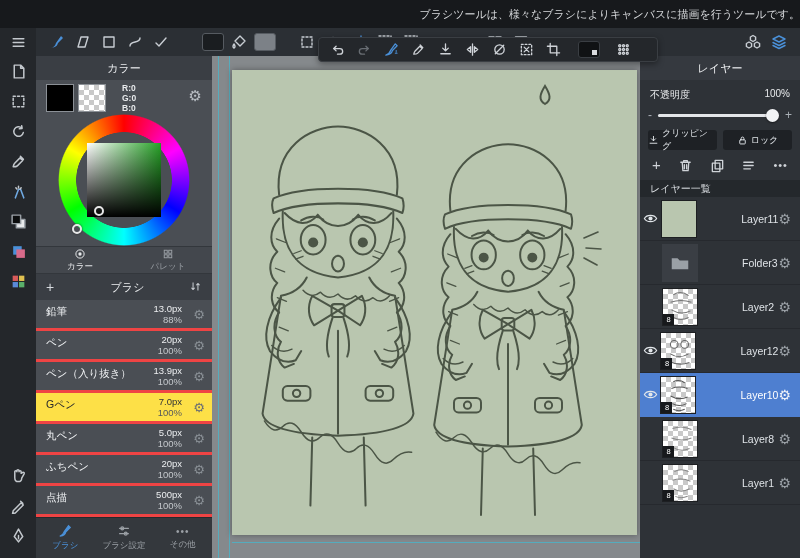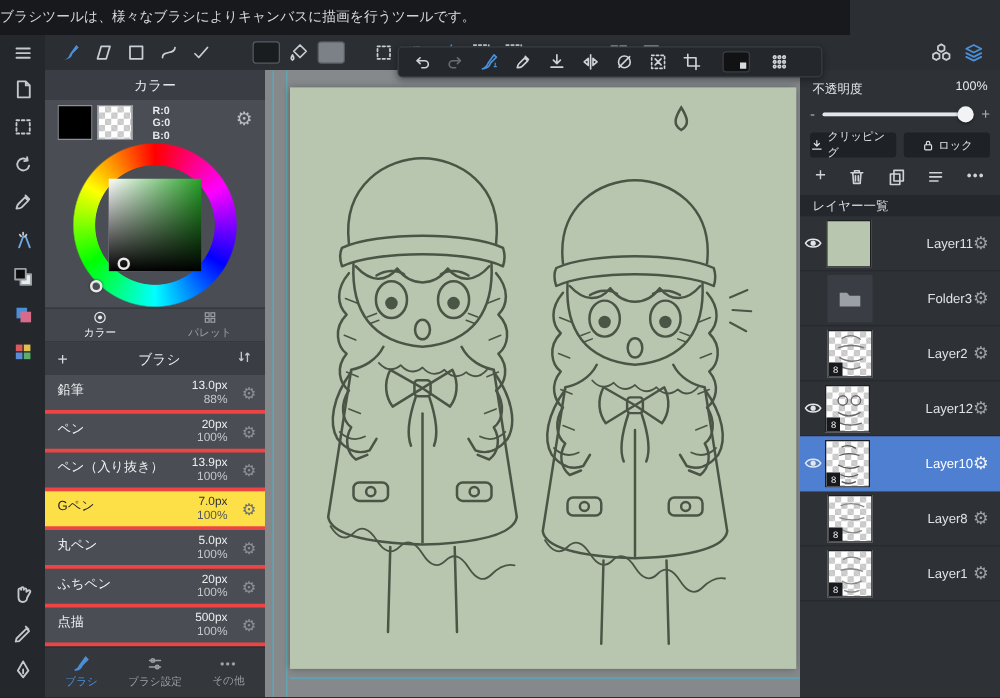--- a/index.html
+++ b/index.html
@@ -1,21 +1,21 @@
 <!DOCTYPE html>
 <html><head>
 <meta charset="utf-8">
 <style>
   * { box-sizing:border-box; margin:0; padding:0; }
   html,body { width:800px; height:558px; background:#17191c; font-family:"Liberation Sans","DejaVu Sans",sans-serif; }
   #app { position:relative; width:800px; height:558px; overflow:hidden; background:#2b2f34; }
 
   
-  #msgbar { position:absolute; left:0; top:0; width:680px; height:28px; background:#17191c;
-            color:#d8dadd; font-size:11px; line-height:28px; text-align:left; }
+  #msgbar { position:absolute; left:0; top:0; width:800px; height:28px; background:#17191c;
+            color:#d8dadd; font-size:11px; line-height:28px; text-align:right; }
 
   
   #toolbar { position:absolute; left:36px; top:28px; width:764px; height:28px; background:#2b2f34;
              display:flex; align-items:center; padding:0 8px; }
   .tbtn { width:26px; height:24px; display:flex; align-items:center; justify-content:center; flex:0 0 auto; border-radius:3px; }
   .tbtn svg { width:16px; height:16px; stroke:#c9ced4; fill:none; stroke-width:1.4; stroke-linecap:round; stroke-linejoin:round; }
   .tbtn.blue svg { stroke:#4a90d8; }
   .sp16{margin-left:16px;} .sp26{margin-left:26px;} .grow{flex:1 1 auto;}
   .chip { width:22px; height:18px; border-radius:3px; border:1px solid #565b61; }
   .chip.dark{ background:#1a1d20; } .chip.gray{ background:#7c8187; }
@@ -541,20 +541,21 @@
           <circle cx="8" cy="8" r="1.1"></circle>
           <circle cx="12" cy="8" r="1.1"></circle>
         <circle cx="4" cy="12" r="1.1"></circle>
           <circle cx="8" cy="12" r="1.1"></circle>
           <circle cx="12" cy="12" r="1.1"></circle>
       </svg>
       </span>
   </div>
 
   <div id="right-panel">
+    <div class="phead">レイヤー</div>
 
     <div id="opacity-row">
       <span>不透明度</span>
       <span>100%</span>
     </div>
     <div id="slider-row">
       <span>-</span>
       <span id="slider-track">
         <span id="slider-fill"></span>
         <span id="slider-knob"></span>

